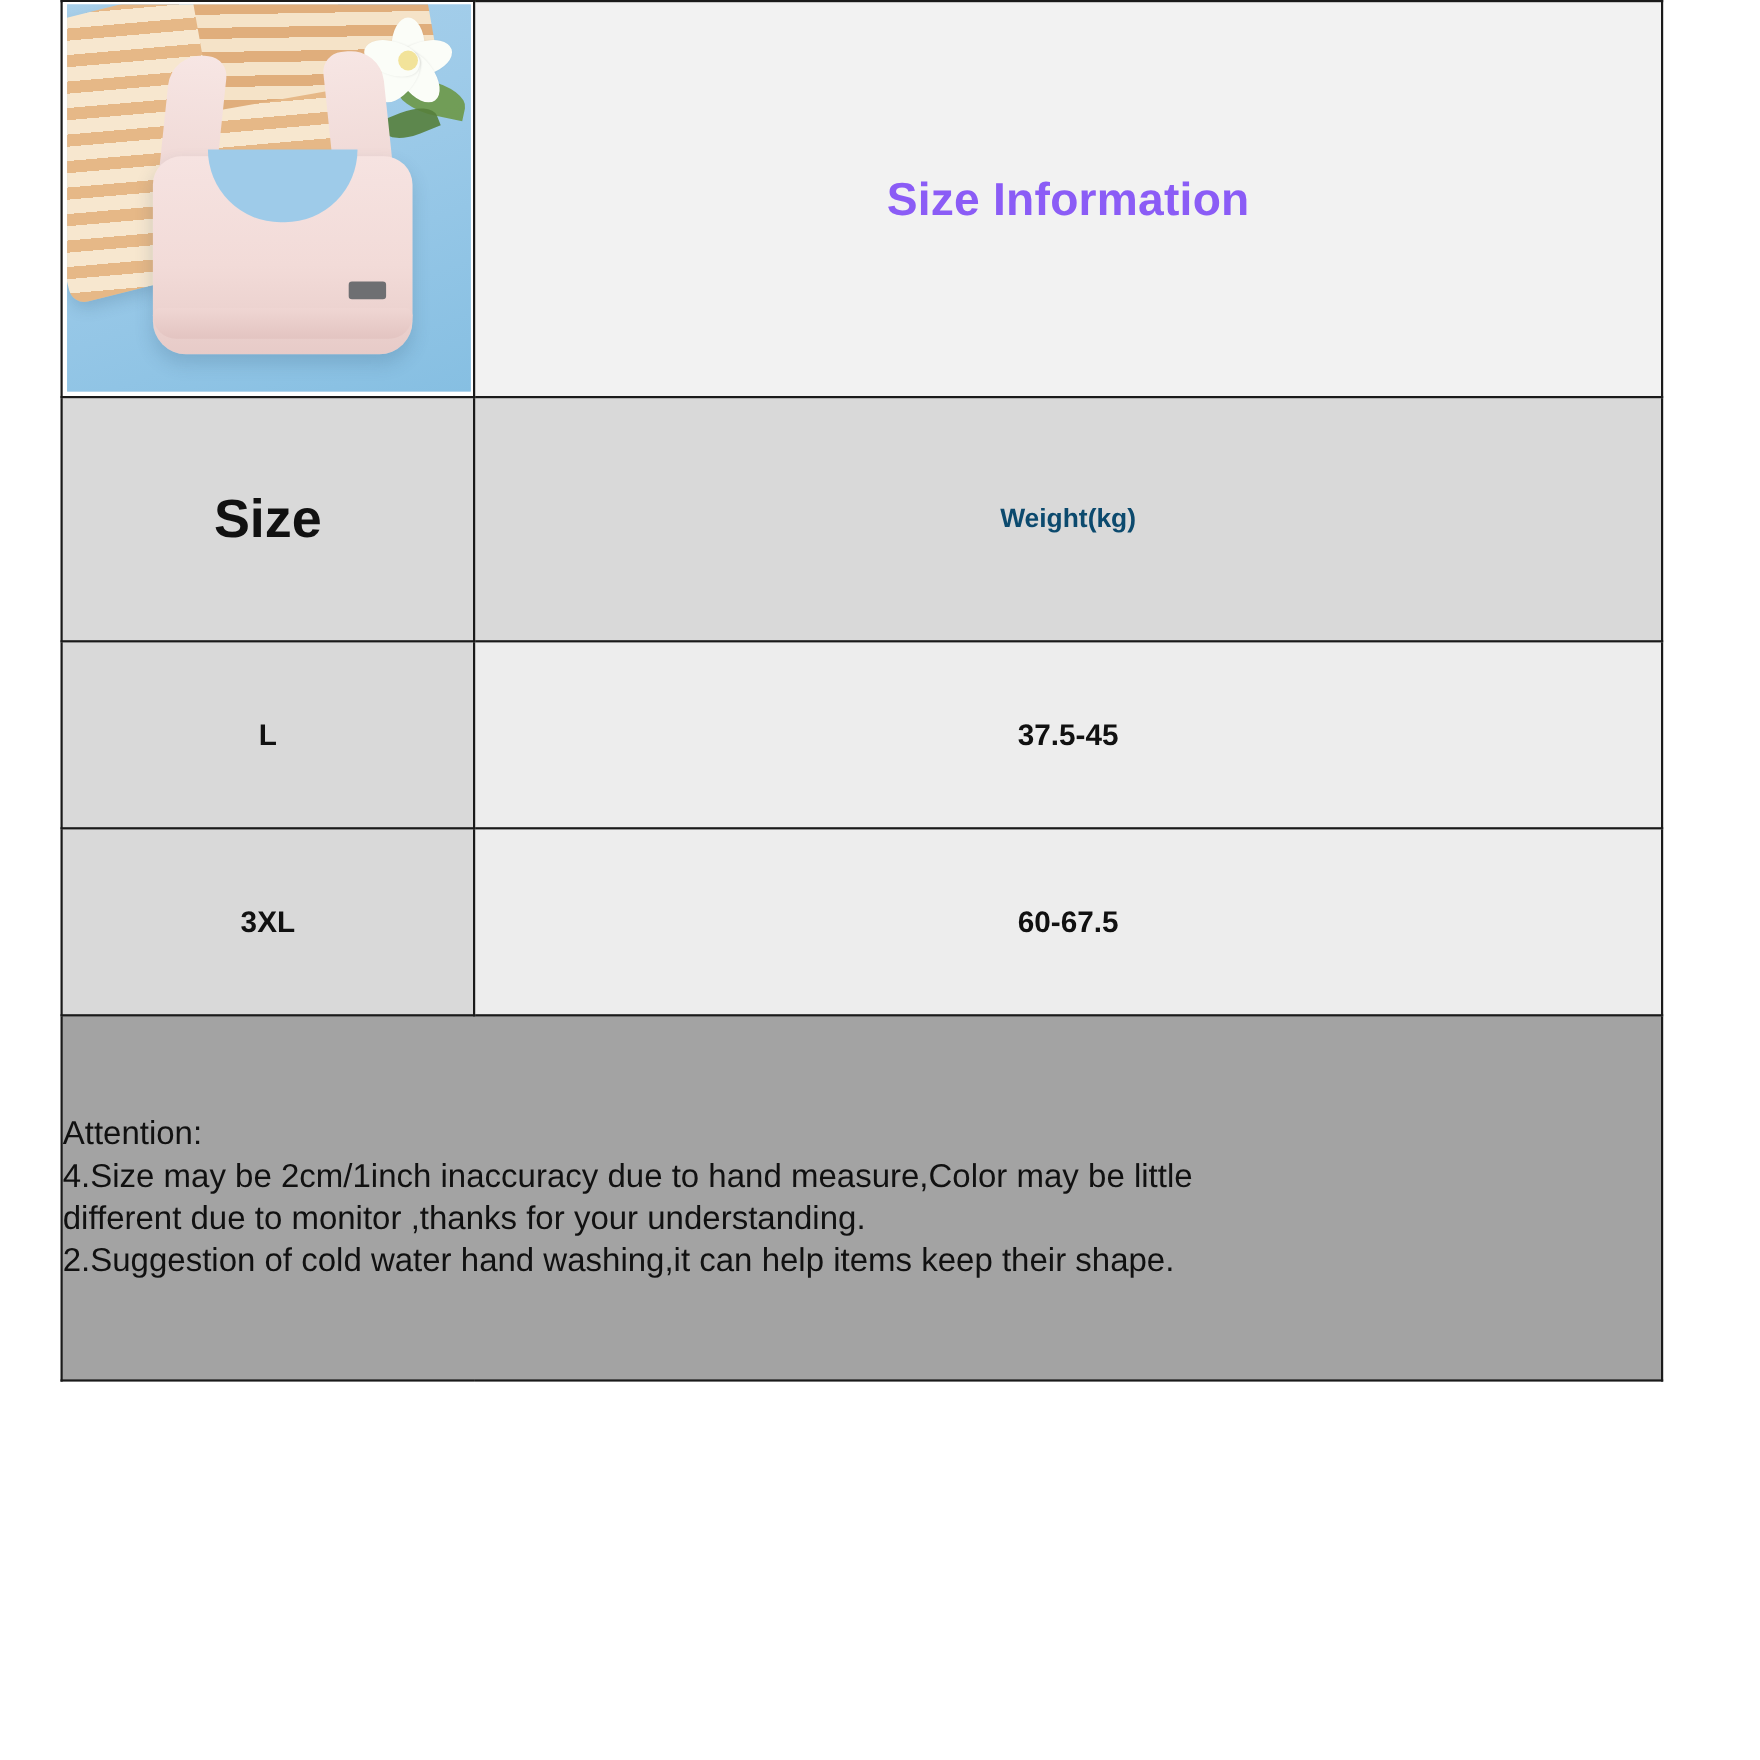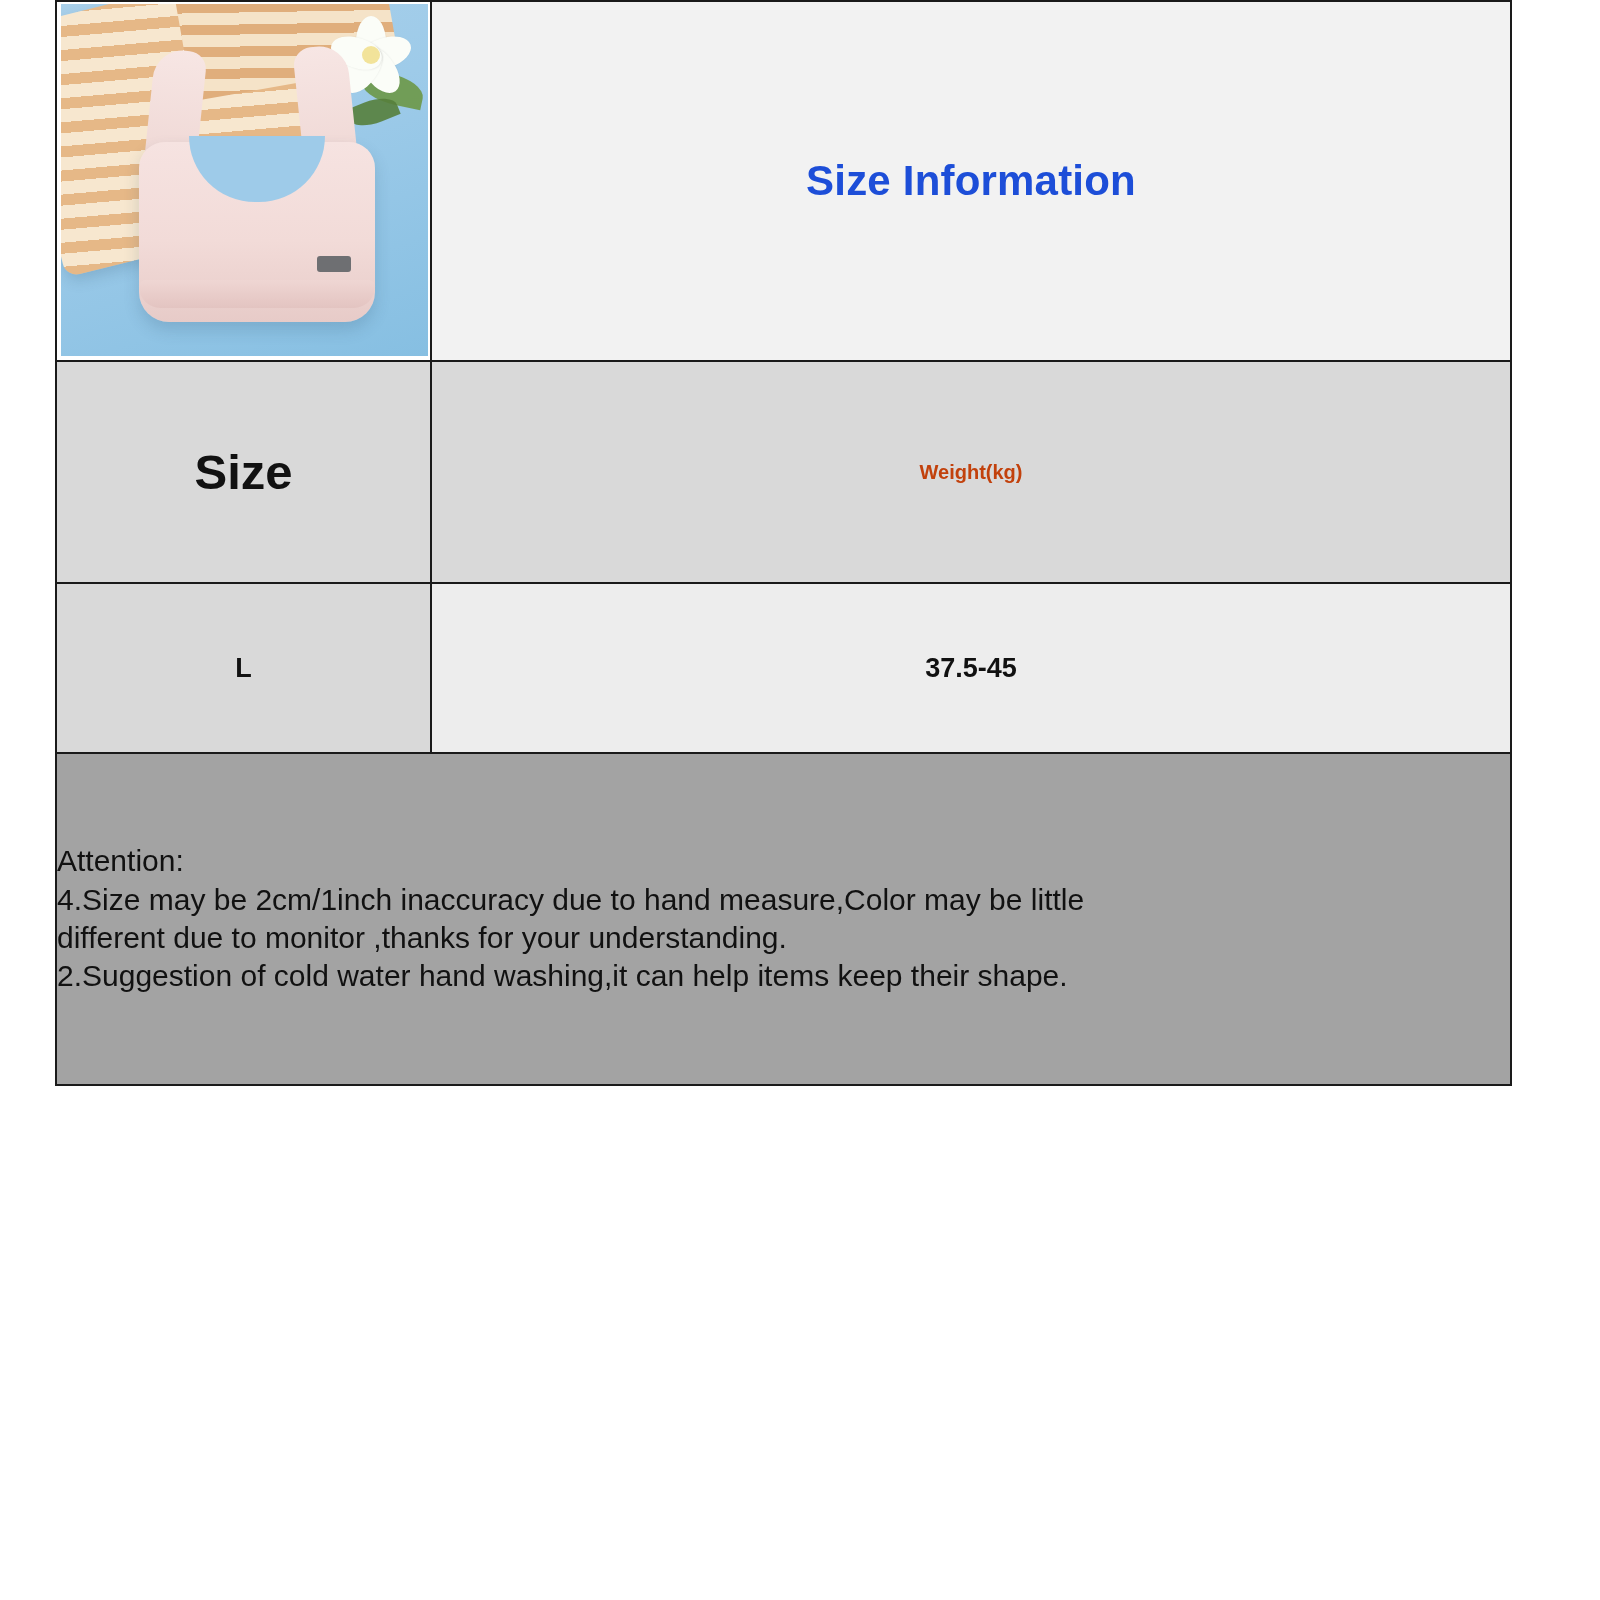--- a/index.html
+++ b/index.html
@@ -211,43 +211,43 @@
     border-radius: 3px;
   }
 
   .title-cell {
     background: #f2f2f2;
     text-align: center;
   }
   .title-text {
     font-size: 42px;
     font-weight: bold;
-    color: #1d4ed8;
+    color: #8b5cf6;
     letter-spacing: .2px;
   }
 
   
   .hdr-left {
     background: #d9d9d9;
     height: 220px;
     text-align: center;
   }
   .hdr-left .txt {
     font-size: 49px;
     font-weight: bold;
     color: #111;
   }
   .hdr-right {
     background: #d9d9d9;
     text-align: center;
   }
   .hdr-right .txt {
-    font-size: 20px;
-    font-weight: bold;
-    color: #c2410c;
+    font-size: 24px;
+    font-weight: bold;
+    color: #0c4a6e;
   }
 
   
   .cell-left {
     background: #d9d9d9;
     height: 168px;
     text-align: center;
     font-size: 27px;
     font-weight: bold;
     color: #111;
@@ -337,20 +337,24 @@
         </td>
       </tr>
 
       <tr>
         <td class="cell-left">L</td>
         <td class="cell-right">37.5-45</td>
       </tr>
 
 
 
+      <tr>
+        <td class="cell-left">3XL</td>
+        <td class="cell-right">60-67.5</td>
+      </tr>
 
       <tr>
         <td class="attention-cell" colspan="2">
           <div class="att-line">Attention:</div>
           <div class="att-line">4.Size may be 2cm/1inch inaccuracy due to hand measure,Color may be little</div>
           <div class="att-line">different due to monitor ,thanks for your understanding.</div>
           <div class="att-line">2.Suggestion of cold water hand washing,it can help items keep their shape.</div>
         </td>
       </tr>
 

